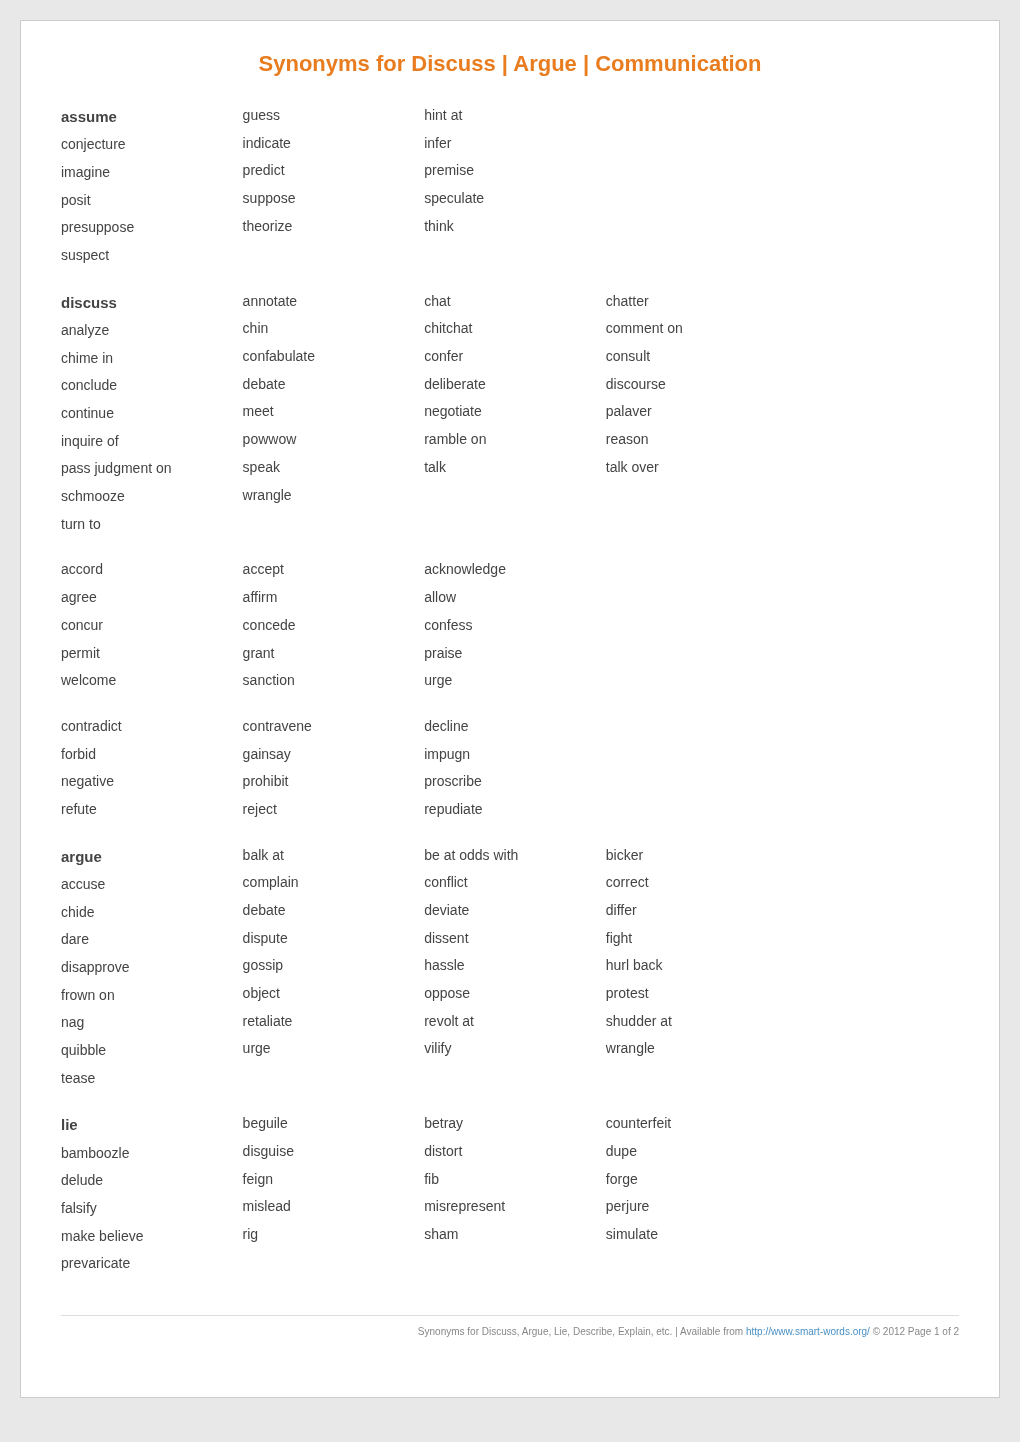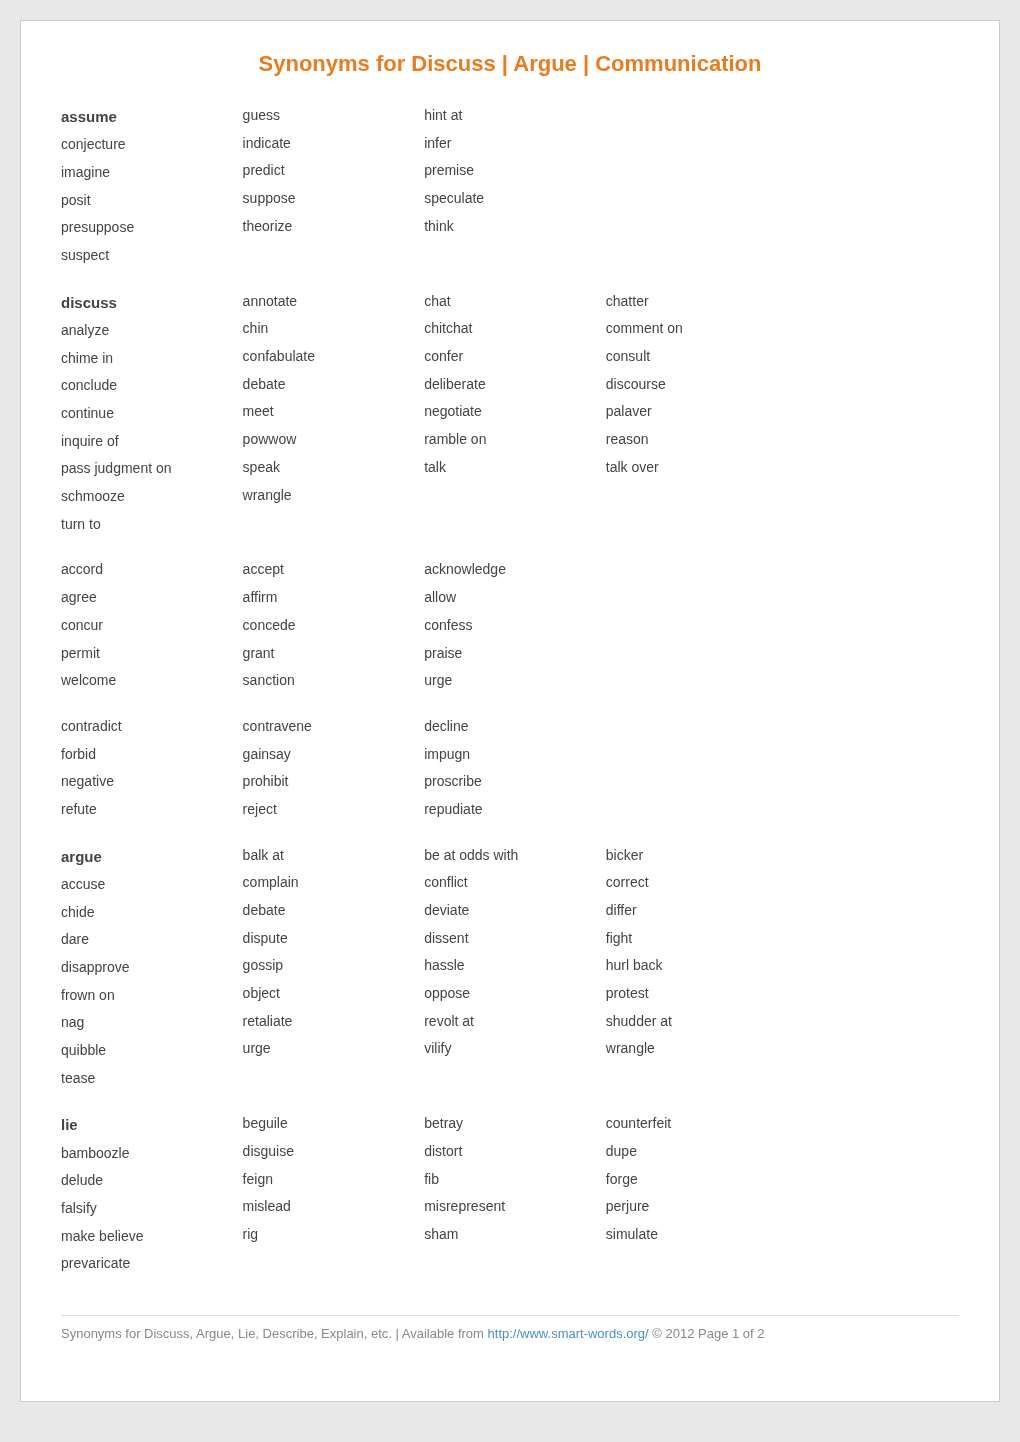--- a/index.html
+++ b/index.html
@@ -37,22 +37,22 @@
     .word-column {
       display: flex;
       flex-direction: column;
       gap: 6px;
     }
     .word-item {
       line-height: 1.55;
       color: #444;
     }
     .footer {
-      text-align: left;
-      font-size: 13px;
+      text-align: right;
+      font-size: 10px;
       color: #888;
       margin-top: 40px;
       border-top: 1px solid #ddd;
       padding-top: 10px;
     }
     .footer a {
       color: #4a90c4;
       text-decoration: none;
     }
   </style>

